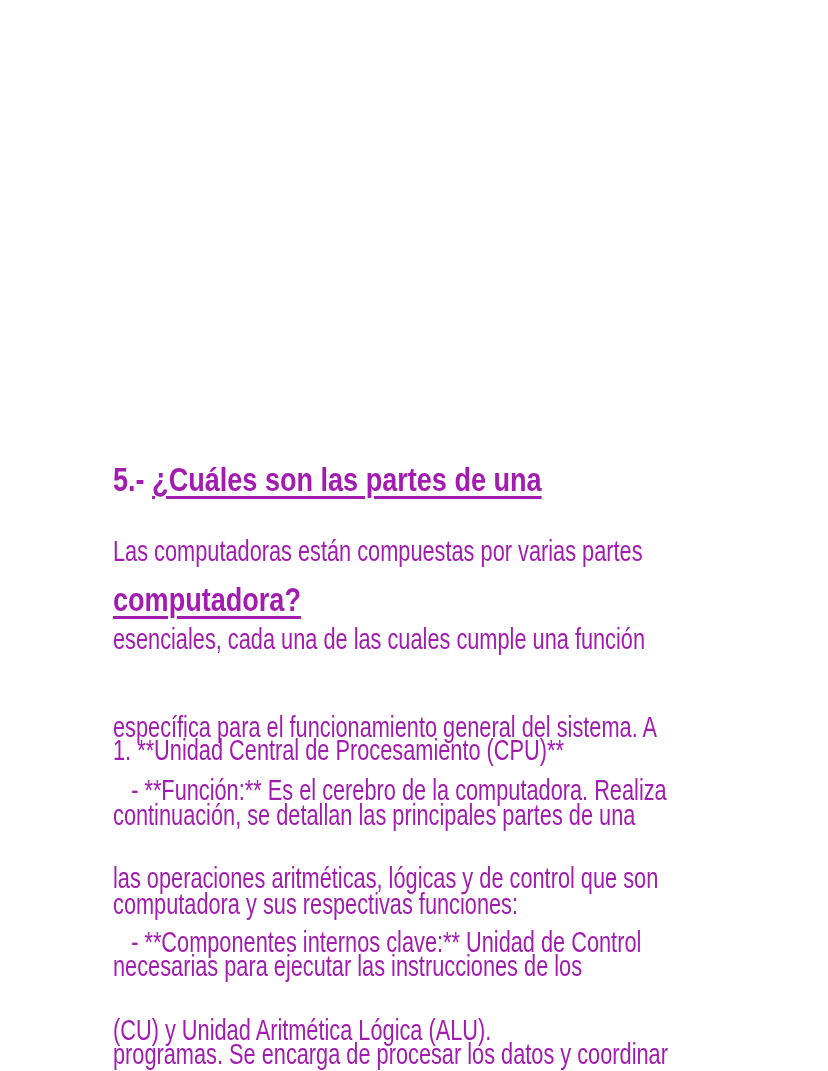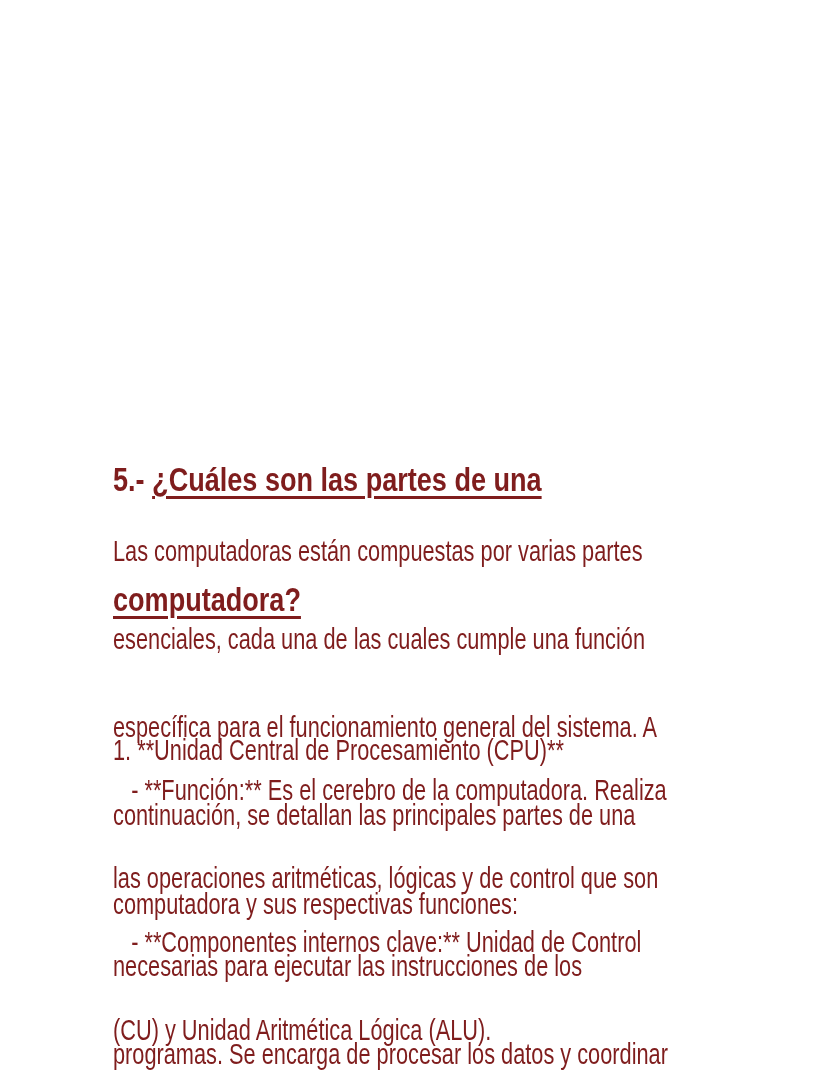--- a/index.html
+++ b/index.html
@@ -7,21 +7,21 @@
     padding: 0;
     background: #ffffff;
   }
   .page {
     position: relative;
     width: 804px;
     height: 1071px;
     background: #ffffff;
     overflow: hidden;
     font-family: "Liberation Sans", sans-serif;
-    color: #7f1d1d;
+    color: #a21caf;
   }
   .heading {
     position: absolute;
     left: 113px;
     top: 380px;
     margin: 0;
     font-size: 33px;
     font-weight: 700;
     line-height: 40px;
     white-space: pre;

